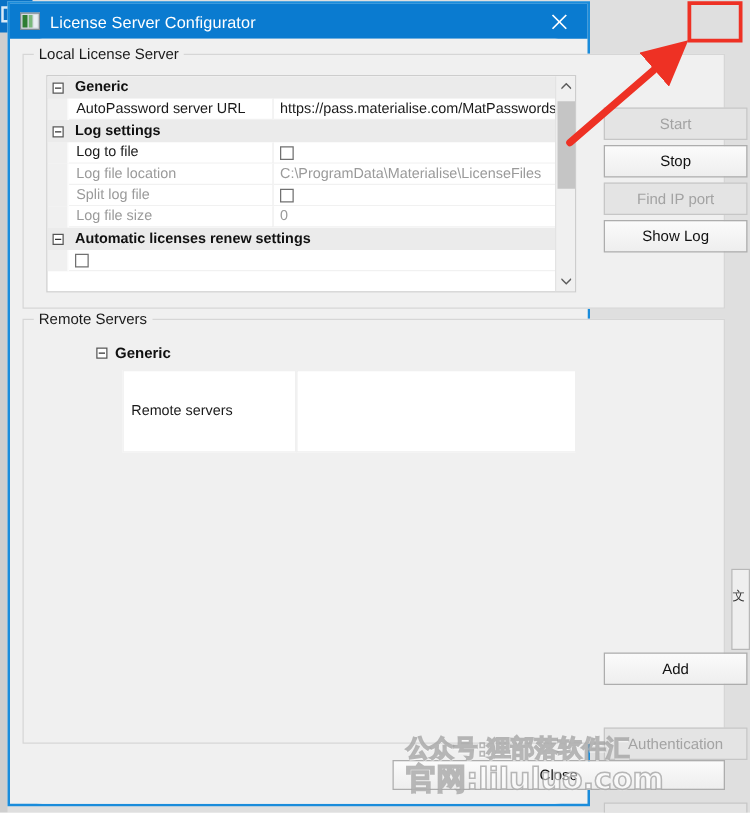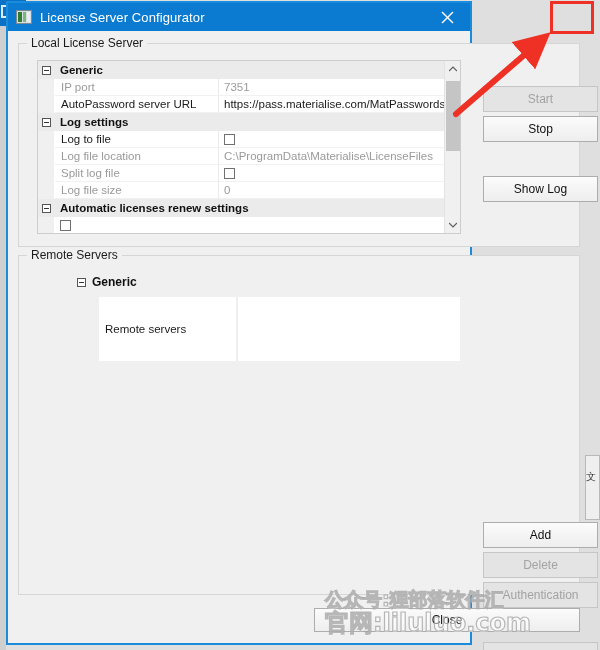--- a/index.html
+++ b/index.html
@@ -338,25 +338,20 @@
         <div class="propgrid" id="grid-local">
           <div class="pg-rows">
 
             <div class="pg-cat">
               <div class="gutter">
                 <span class="expander"></span>
               </div>
               <div class="cat-label">Generic</div>
             </div>
 
-            <div class="pg-row dim">
-              <div class="gutter"></div>
-              <div class="name">IP port</div>
-              <div class="value">7351</div>
-            </div>
 
             <div class="pg-row">
               <div class="gutter"></div>
               <div class="name">AutoPassword server URL</div>
               <div class="value">https://pass.materialise.com/MatPasswordsWS/M</div>
             </div>
 
             <div class="pg-cat">
               <div class="gutter">
                 <span class="expander"></span>
@@ -418,41 +413,41 @@
             <div class="arrow bot">
               <svg width="8" height="6" viewBox="0 0 8 6">
                   <path d="M0 1 L4 5 L8 1" fill="none" stroke="#5c5c5c" stroke-width="1.2"></path>
                 </svg>
             </div>
           </div>
         </div>
 
         <div class="btn dis" id="btn-start">Start</div>
         <div class="btn" id="btn-stop">Stop</div>
+        <div class="btn dis" id="btn-findip">Find IP port</div>
         <div class="btn" id="btn-showlog">Show Log</div>
       </div>
 
       <div class="groupbox" id="gb-remote">
         <div class="legend">Remote Servers</div>
 
         <div class="propgrid" id="grid-remote">
           <div class="rg-cat">
             <div class="gutter">
               <span class="expander"></span>
             </div>
             <div class="cat-label">Generic</div>
           </div>
           <div class="rg-body">
             <div class="rg-name">Remote servers</div>
             <div class="rg-val"></div>
           </div>
         </div>
 
         <div class="btn" id="btn-add">Add</div>
-        <div class="btn dis" id="btn-delete">Delete</div>
         <div class="btn dis" id="btn-auth">Authentication</div>
         <div class="btn dis" id="btn-browse">Browse...</div>
 
       </div>
 
       <div class="btn" id="btn-close">Close</div>
 
     </div>
   </div>
 

